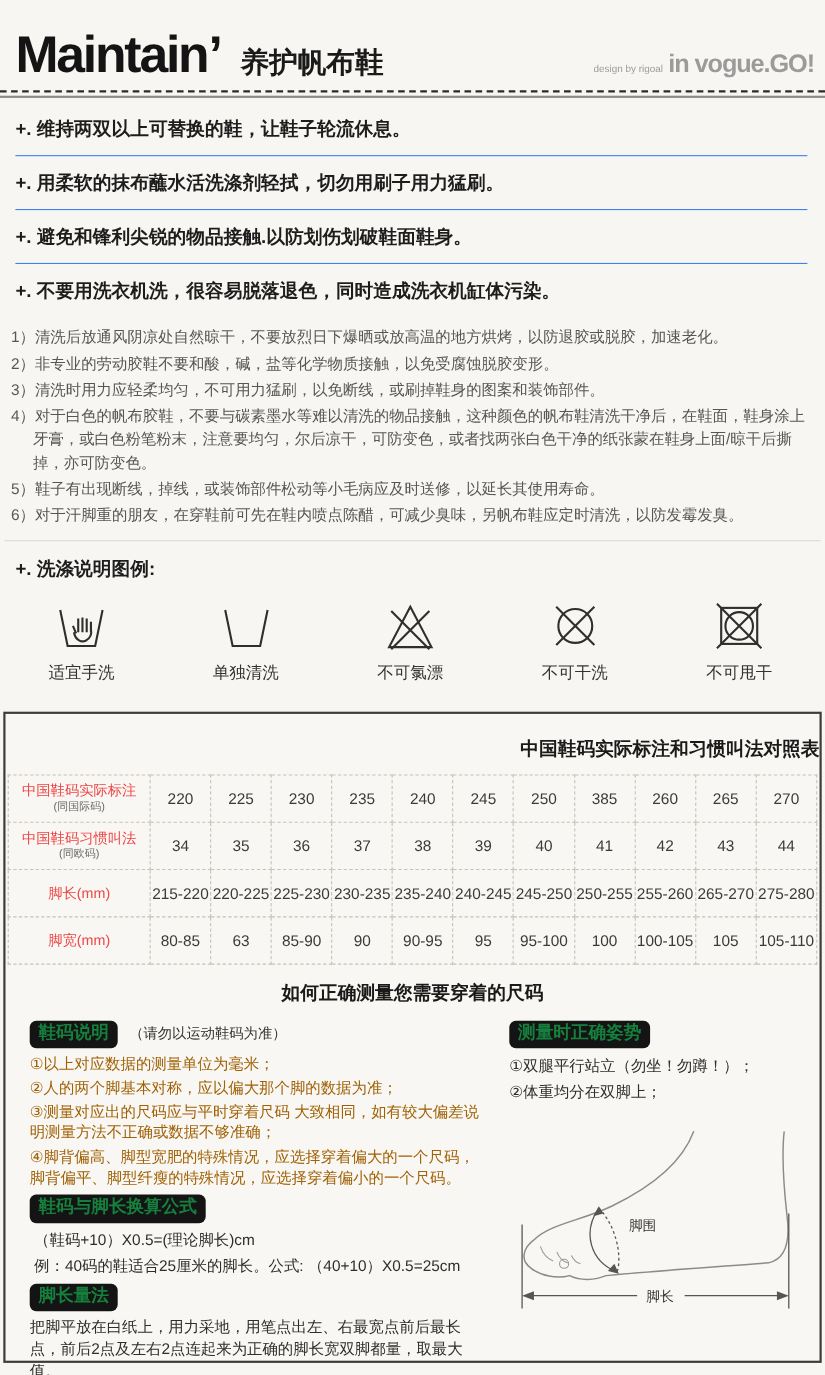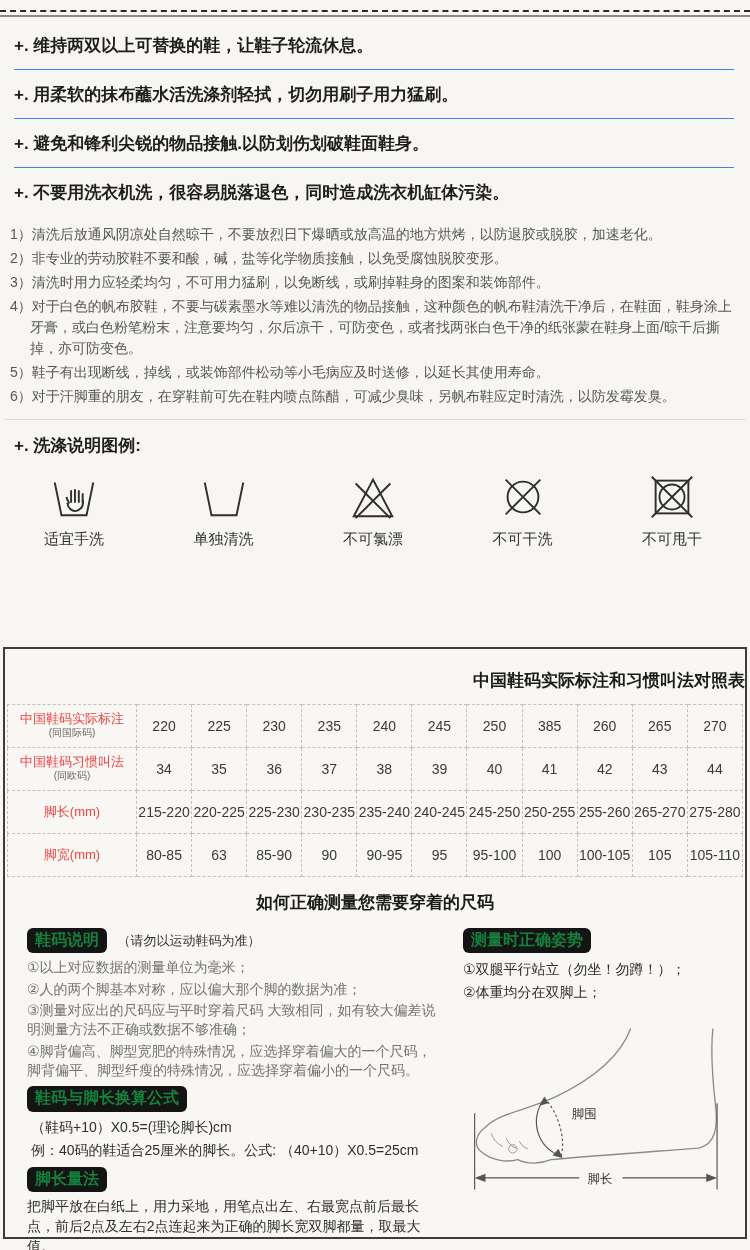--- a/index.html
+++ b/index.html
@@ -43,37 +43,46 @@
   .rl { font-size:13px; color:#ef4444; line-height:1.15; }
   .rs { font-size:10px; color:#6a6a6a; }
   .measure-heading { text-align:center; font-size:17px; font-weight:bold; color:#1a1a1a; margin-top:14px; }
   .cols { display:flex; padding:8px 8px 0 22px; }
   .col-left { width:412px; }
   .col-right { flex:1; padding-left:24px; }
   .badge { display:inline-block; background:#141414; color:#15803d; font-size:16px; font-weight:bold;
            padding:3px 8px 4px; border-radius:6px; line-height:1.15; }
   .badge-row { margin:6px 0 5px; }
   .badge-suffix { font-size:13px; color:#333; margin-left:6px; }
-  .note { font-size:14px; color:#737373; line-height:1.38; margin-bottom:2px; }
+  .note { font-size:14px; color:#a16207; line-height:1.38; margin-bottom:2px; }
   .formula-line { font-size:14px; color:#2e2e2e; line-height:1.5; margin:2px 0 2px 4px; }
   .para { font-size:14px; color:#2e2e2e; line-height:1.42; margin-top:2px; }
   .posture-note { font-size:14px; color:#2e2e2e; line-height:1.6; }
   .foot-wrap { margin-top:12px; }
   .foot-wrap svg { width:100%; height:198px; }
   .foot-line { stroke:#8b8b8b; stroke-width:1.6; fill:none; }
   .foot-detail { stroke:#9a9a9a; stroke-width:1.2; fill:none; }
   .meas-line { stroke:#555; stroke-width:1.4; fill:none; }
   .meas-fill { fill:#555; stroke:none; }
   .svg-label { font-size:15px; fill:#333; font-family:"Liberation Sans","DejaVu Sans",sans-serif; }
 </style>
 </head>
 <body>
 
 <div class="page">
 
+  <div class="header">
+    <span class="logo">Maintain</span>
+    <span class="logo-apos">’</span>
+    <span class="subtitle">养护帆布鞋</span>
+    <span class="brand">
+      <span class="design-credit">design by rigoal</span>
+      <span class="slogan">in vogue.GO!</span>
+    </span>
+  </div>
   <div class="header-divider"></div>
 
   <div class="bullets">
     <div class="bullet">+. 维持两双以上可替换的鞋，让鞋子轮流休息。</div>
     <div class="bullet">+. 用柔软的抹布蘸水活洗涤剂轻拭，切勿用刷子用力猛刷。</div>
     <div class="bullet">+. 避免和锋利尖锐的物品接触.以防划伤划破鞋面鞋身。</div>
     <div class="bullet">+. 不要用洗衣机洗，很容易脱落退色，同时造成洗衣机缸体污染。</div>
   </div>
 
   <div class="numbered">

